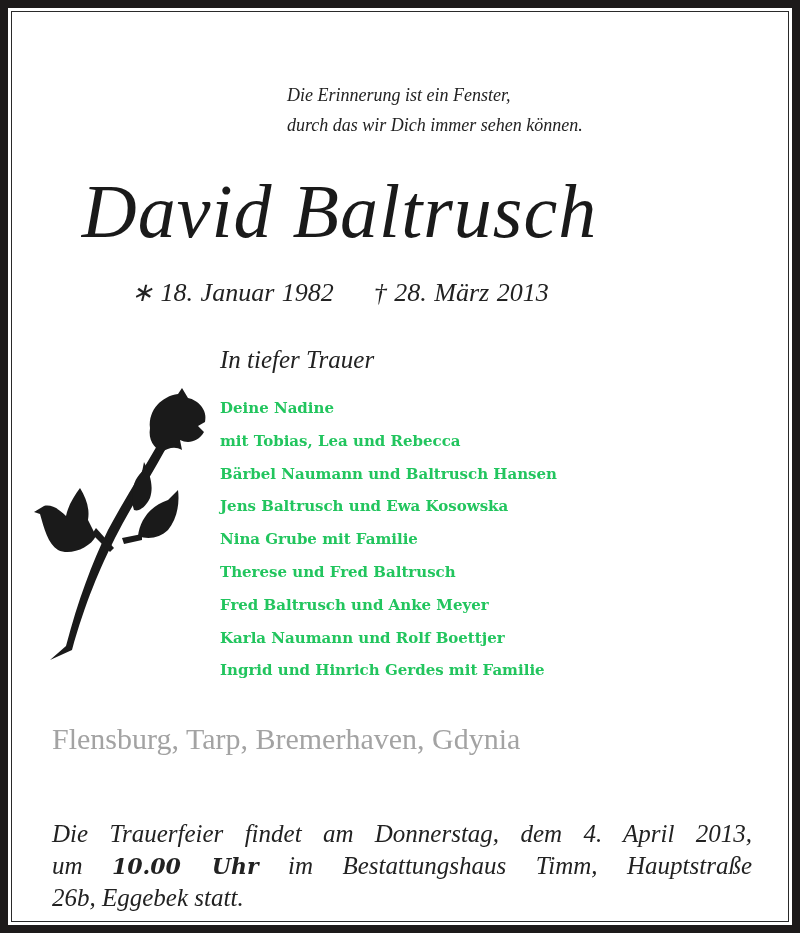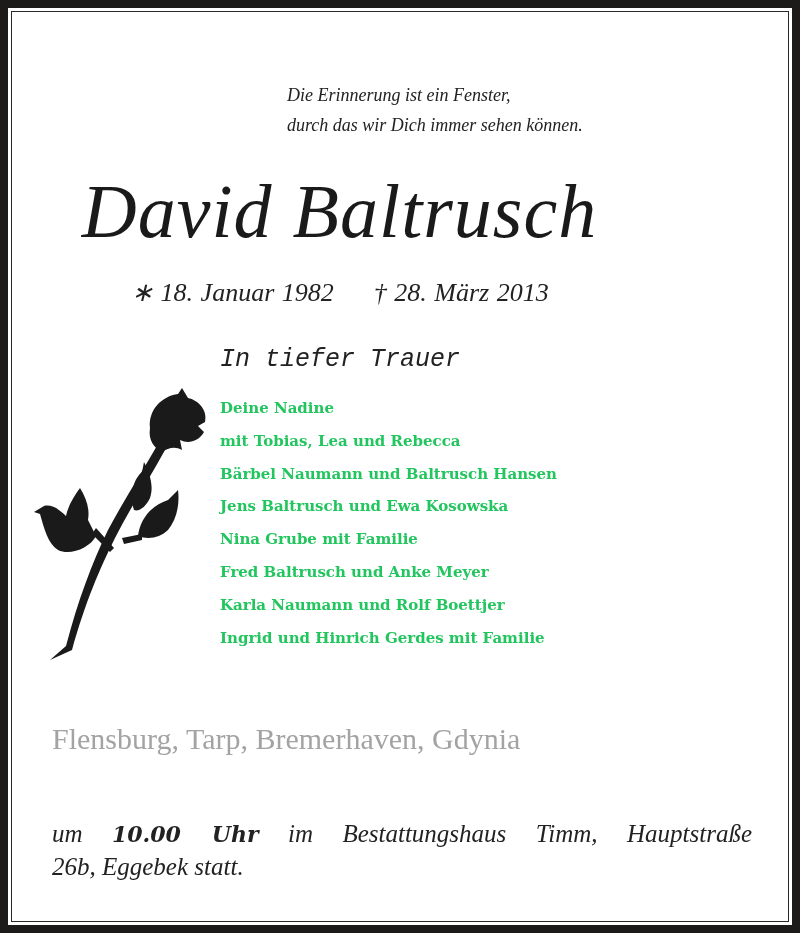--- a/index.html
+++ b/index.html
@@ -8,21 +8,21 @@
   .paper { position:absolute; left:8px; top:8px; width:784px; height:917px; background:#fff; }
   .inner { position:absolute; left:3px; top:3px; right:3px; bottom:3px; border:1.5px solid #2a2a2a; }
   .abs { position:absolute; white-space:nowrap; }
   .quote { left:287px; top:80px; font-family:"Liberation Serif",serif; font-style:italic;
            font-size:18px; line-height:30px; color:#222; }
   .name { left:0; width:679px; text-align:center; top:166px; font-family:"Liberation Serif",serif;
           font-style:italic; font-size:76px; line-height:90px; color:#1a1a1a; letter-spacing:1px; }
   .dates { left:0; width:680px; text-align:center; top:276px; font-family:"Liberation Serif",serif;
            font-style:italic; font-size:26px; line-height:34px; color:#222; word-spacing:1px; }
   .dates .sep { display:inline-block; width:40px; }
-  .trauer { left:220px; top:343px; font-family:Liberation Mono, monospace; font-style:italic;
+  .trauer { left:220px; top:343px; font-family:Liberation Serif, serif; font-style:italic;
             font-size:25px; line-height:34px; color:#222; }
   .mourners { left:220px; top:392px; font-family:"DejaVu Serif",serif; 
               font-weight:bold; font-size:15px; line-height:32.8px; color:#22c55e; }
   .mourners div { height:32.8px; }
   .places { left:52px; top:722px; font-family:"Liberation Serif",serif; 
             font-size:30px; line-height:34px; color:#a3a3a3; }
   .service { left:52px; top:818px; width:700px; font-family:"Liberation Serif",serif; font-style:italic;
              font-size:25px; line-height:31.5px; color:#222; white-space:normal; text-align:justify; }
   .service .line { display:block; text-align:justify; text-align-last:justify; }
   .service .line.last { text-align-last:left; }
@@ -65,23 +65,25 @@
     <path d="M92 150 L112 146 L112 152 L94 156 Z"></path>
   </g>
 </svg>
 
 <div class="abs mourners">
   <div>Deine Nadine</div>
   <div>mit Tobias, Lea und Rebecca</div>
   <div>Bärbel Naumann und Baltrusch Hansen</div>
   <div>Jens Baltrusch und Ewa Kosowska</div>
   <div>Nina Grube mit Familie</div>
+  <div>Therese und Fred Baltrusch</div>
   <div>Fred Baltrusch und Anke Meyer</div>
   <div>Karla Naumann und Rolf Boettjer</div>
   <div>Ingrid und Hinrich Gerdes mit Familie</div>
 </div>
 
 <div class="abs places">Flensburg, Tarp, Bremerhaven, Gdynia</div>
 
 <div class="abs service">
+  <span class="line">Die Trauerfeier findet am Donnerstag, dem 4. April 2013,</span>
   <span class="line"><span>um</span> <b>10.00 Uhr</b> <span>im Bestattungshaus Timm, Hauptstraße</span></span>
   <span class="line last">26b, Eggebek statt.</span>
 </div>
 
 </body></html>

